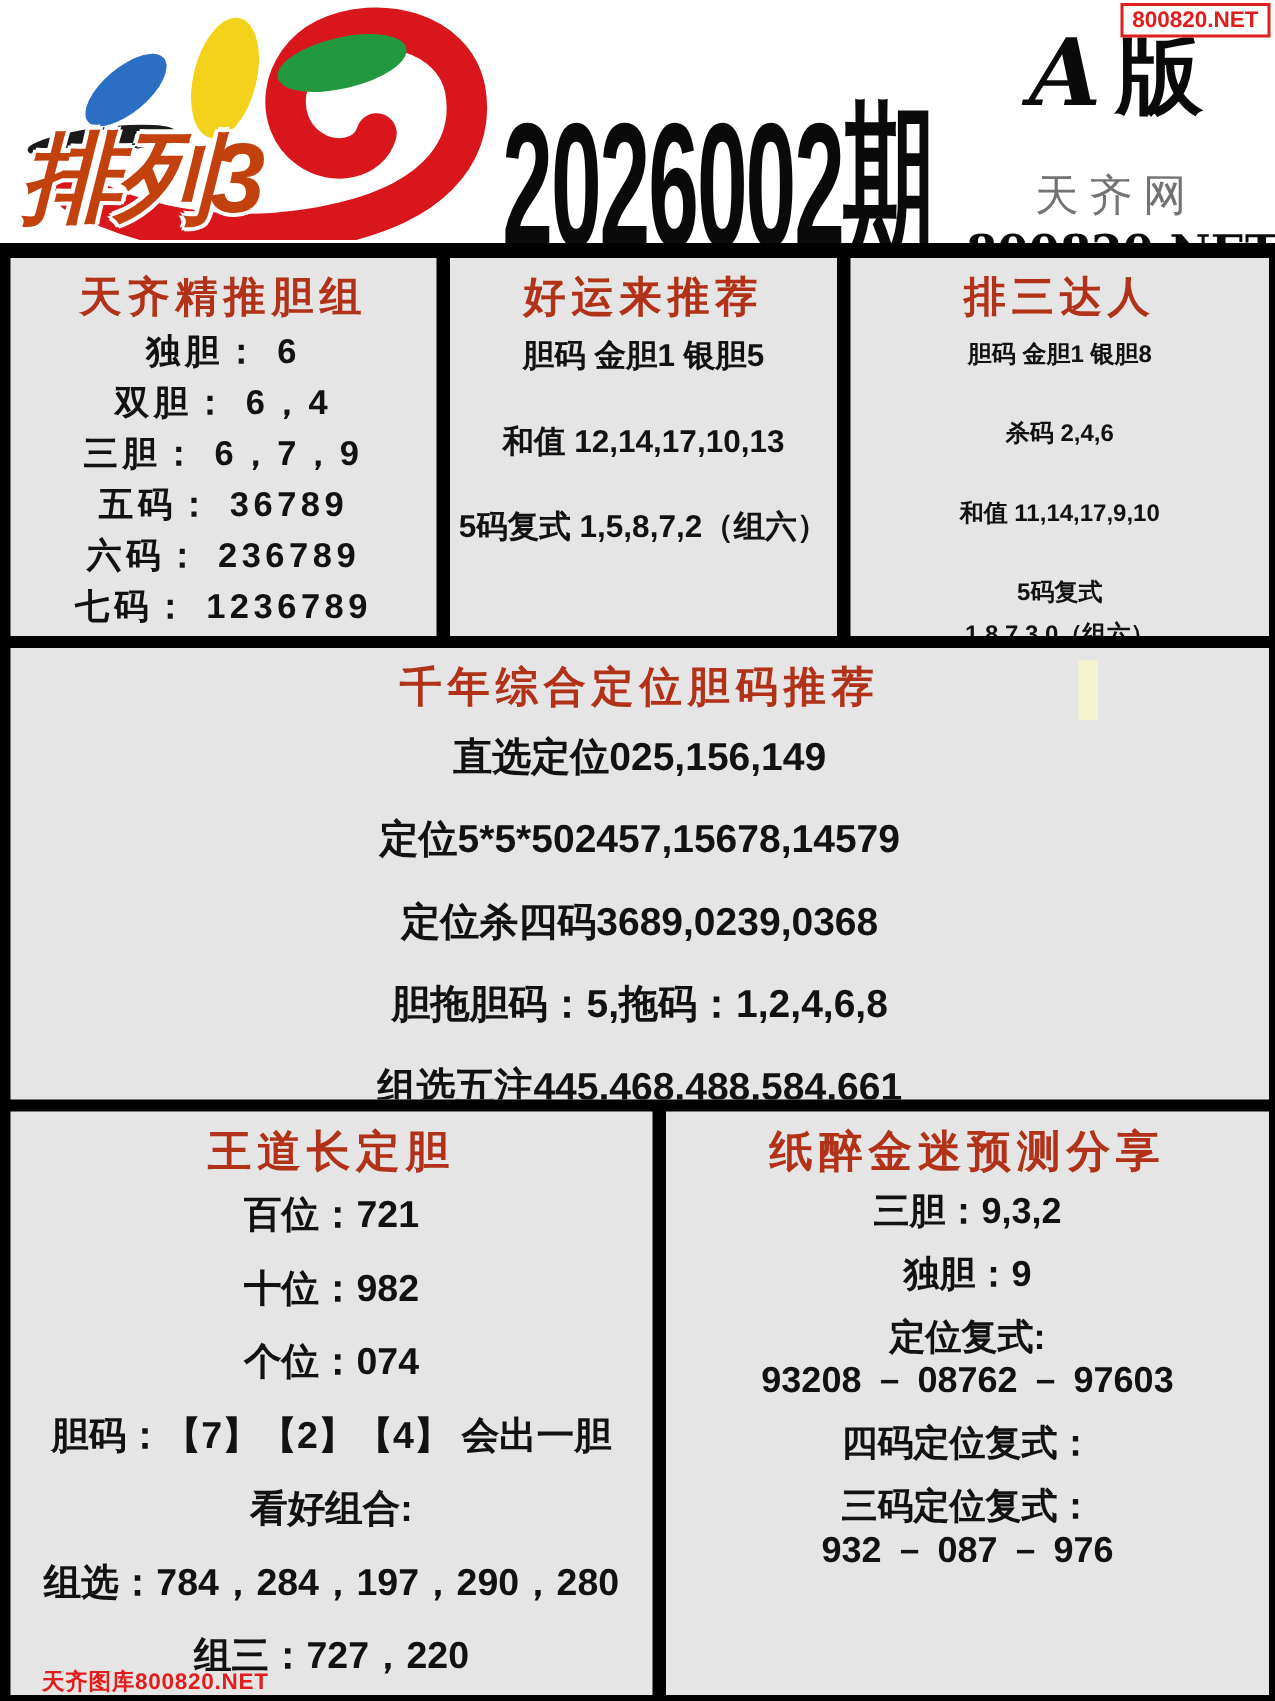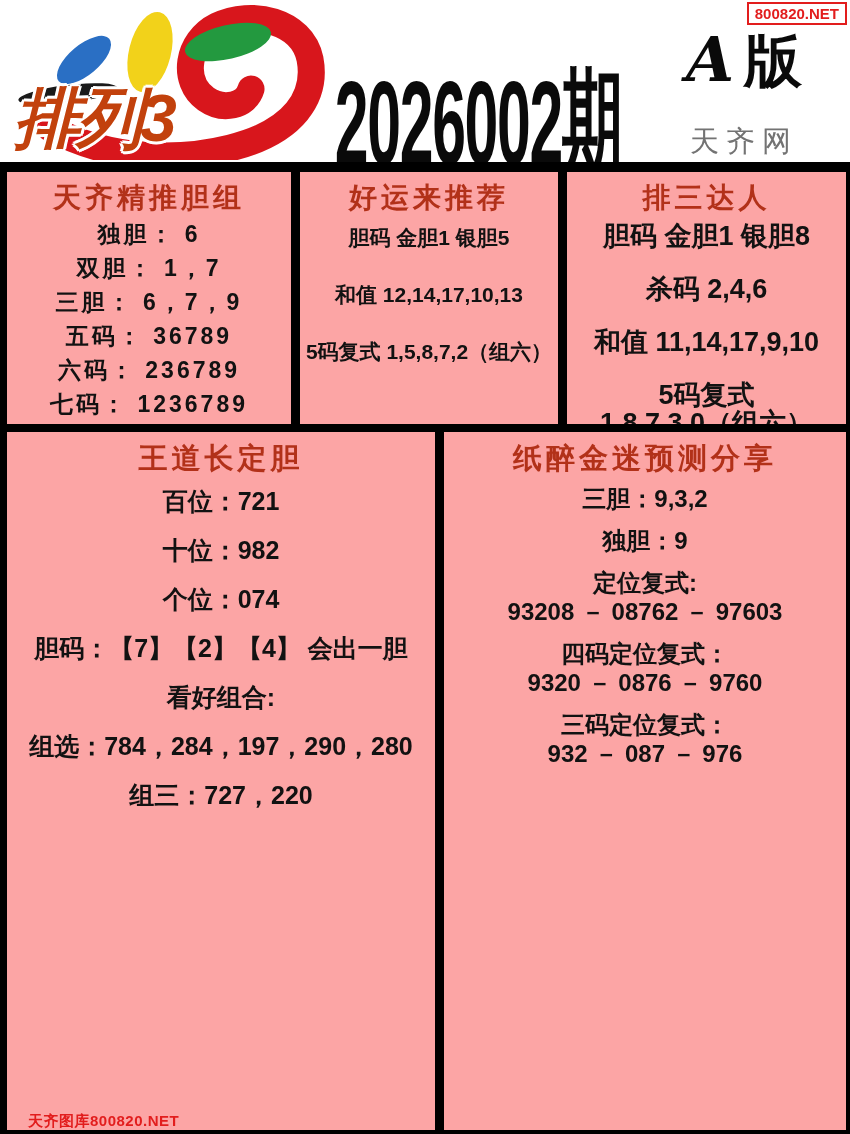--- a/index.html
+++ b/index.html
@@ -21,40 +21,40 @@
     text-shadow: 3px 0 0 #fff, -3px 0 0 #fff, 0 3px 0 #fff, 0 -3px 0 #fff,
                  2px 2px 0 #fff, -2px -2px 0 #fff, 2px -2px 0 #fff, -2px 2px 0 #fff;
   }
   #issue-wrap { position:absolute; left:318px; top:0; width:320px; height:186px;
     display:flex; align-items:flex-end; justify-content:center; }
   #issue {
     font-size:92px; font-weight:700; white-space:nowrap; color:#0a0a0a;
     transform: scale(0.66, 1.28); transform-origin: center center;
     font-family: "Liberation Sans", sans-serif; letter-spacing:-2px;
   }
-  #hdr-right { position:absolute; right:6px; top:25px; width:200px; text-align:center; }
+  #hdr-right { position:absolute; right:6px; top:14px; width:200px; text-align:center; }
   #edition { font-size:0; line-height:70px; white-space:nowrap; }
   #edition .ed-a { font-family:"DejaVu Serif", serif; font-weight:700; font-style:italic; font-size:62px; color:#0a0a0a; margin-right:10px; }
   #edition .ed-ban { font-weight:900; font-size:58px; color:#0a0a0a; }
   #site-name { font-size:29px; font-weight:400; letter-spacing:7px; margin-top:6px; color:#737373; }
   #site-url { font-family:"DejaVu Serif", serif; font-size:30px; font-weight:700; letter-spacing:0; color:#0a0a0a; }
   #corner-badge {
     position:absolute; top:2px; right:3px; border:2px solid #e21d1d; color:#e21d1d;
     font-size:15px; font-weight:700; padding:0 6px; line-height:19px; background:#fff;
     font-family:"Liberation Sans", sans-serif;
   }
 
   
   #frame {
     position:absolute; top:162px; left:0; width:850px; height:972px;
     background:#000;
     padding: 10px 4px 4px 7px;
     display:flex; flex-direction:column; gap:8px;
   }
-  .panel { background:#fca5a5; overflow:hidden; text-align:center; }
+  .panel { background:#e5e5e5; overflow:hidden; text-align:center; }
   .row { display:flex; gap:9px; }
   #row1 { height:252px; }
   #row1 .panel { height:100%; }
   #panel-tianqi { width:284px; }
   #panel-haoyunlai { width:258px; }
   #panel-paisan { flex:1; }
   #panel-qiannian { height:301px; position:relative; }
   #row3 { flex:1; }
   #panel-wangdao { width:428px; }
   #panel-zhizui { flex:1; }
@@ -68,21 +68,21 @@
 
   
   #panel-tianqi .line { font-size:23px; line-height:34px; letter-spacing:3px; }
   #panel-tianqi .panel-title { margin-bottom:2px; }
 
   
   #panel-haoyunlai .line { font-size:21px; line-height:26px; margin-top:31px; }
   #panel-haoyunlai .line.first { margin-top:10px; }
 
   
-  #panel-paisan .line { font-size:27px; line-height:27px; margin-top:26px; }
+  #panel-paisan .line { font-size:16px; line-height:27px; margin-top:26px; }
   #panel-paisan .line.first { margin-top:8px; }
   #panel-paisan .line.tight { margin-top:1px; }
 
   
   #panel-qiannian .line { font-size:26px; line-height:30px; margin-top:25px; }
   #panel-qiannian .line.first { margin-top:14px; }
   #artifact {
     position:absolute; left:712px; top:8px; width:13px; height:40px;
     background:#f8f4cc; opacity:.85; border-radius:2px;
   }
@@ -144,21 +144,21 @@
     <div id="corner-badge">800820.NET</div>
   </div>
 
   <div id="frame">
 
     <div class="row" id="row1">
 
       <div class="panel" id="panel-tianqi">
         <div class="panel-title">天齐精推胆组</div>
         <div class="line">独胆： 6</div>
-        <div class="line">双胆： 1，7</div>
+        <div class="line">双胆： 6，4</div>
         <div class="line">三胆： 6，7，9</div>
         <div class="line">五码： 36789</div>
         <div class="line">六码： 236789</div>
         <div class="line">七码： 1236789</div>
       </div>
 
       <div class="panel" id="panel-haoyunlai">
         <div class="panel-title">好运来推荐</div>
         <div class="line first">胆码 金胆1 银胆5</div>
         <div class="line">和值 12,14,17,10,13</div>
@@ -168,20 +168,29 @@
       <div class="panel" id="panel-paisan">
         <div class="panel-title">排三达人</div>
         <div class="line first">胆码 金胆1 银胆8</div>
         <div class="line">杀码 2,4,6</div>
         <div class="line">和值 11,14,17,9,10</div>
         <div class="line">5码复式</div>
         <div class="line tight">1,8,7,3,0（组六）</div>
       </div>
     </div>
 
+    <div class="panel" id="panel-qiannian">
+      <div class="panel-title">千年综合定位胆码推荐</div>
+      <div class="line first">直选定位025,156,149</div>
+      <div class="line">定位5*5*502457,15678,14579</div>
+      <div class="line">定位杀四码3689,0239,0368</div>
+      <div class="line">胆拖胆码：5,拖码：1,2,4,6,8</div>
+      <div class="line">组选五注445,468,488,584,661</div>
+      <div id="artifact"></div>
+    </div>
 
     <div class="row" id="row3">
 
       <div class="panel" id="panel-wangdao">
         <div class="panel-title">王道长定胆</div>
         <div class="line first">百位：721</div>
         <div class="line">十位：982</div>
         <div class="line">个位：074</div>
         <div class="line">胆码：【7】【2】【4】 会出一胆</div>
         <div class="line">看好组合:</div>
@@ -189,21 +198,20 @@
         <div class="line">组三：727，220</div>
       </div>
 
       <div class="panel" id="panel-zhizui">
         <div class="panel-title">纸醉金迷预测分享</div>
         <div class="line first">三胆：9,3,2</div>
         <div class="line">独胆：9</div>
         <div class="line">定位复式:</div>
         <div class="line tight">93208 － 08762 － 97603</div>
         <div class="line">四码定位复式：</div>
-        <div class="line tight">9320 － 0876 － 9760</div>
         <div class="line">三码定位复式：</div>
         <div class="line tight">932 － 087 － 976</div>
       </div>
     </div>
   </div>
 
   <div id="footer-credit">天齐图库800820.NET</div>
 </div>
 
 </body></html>

